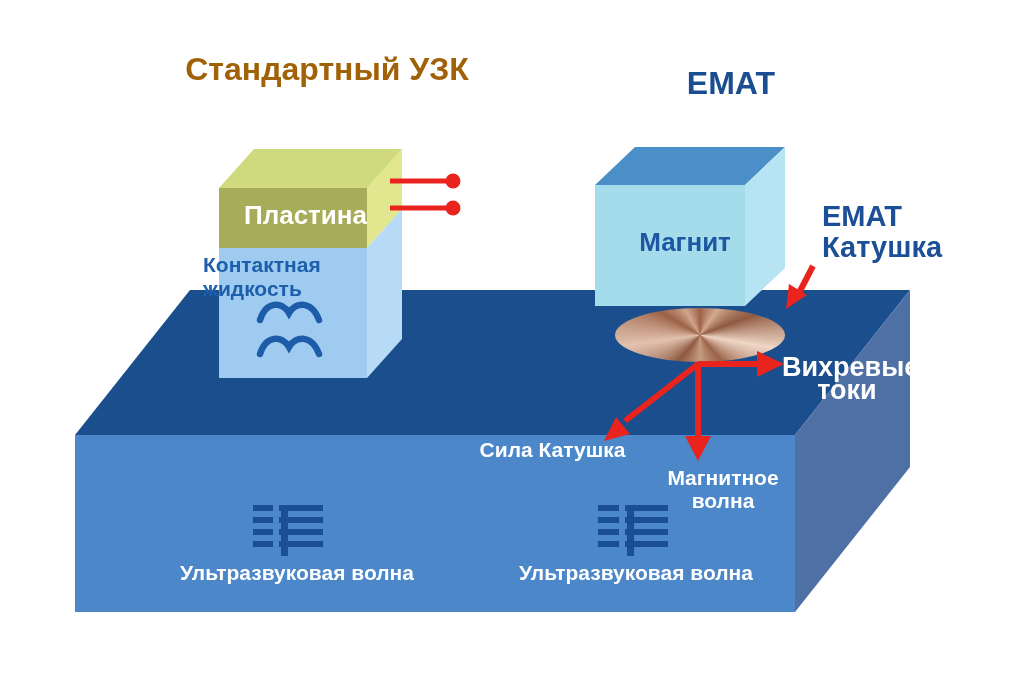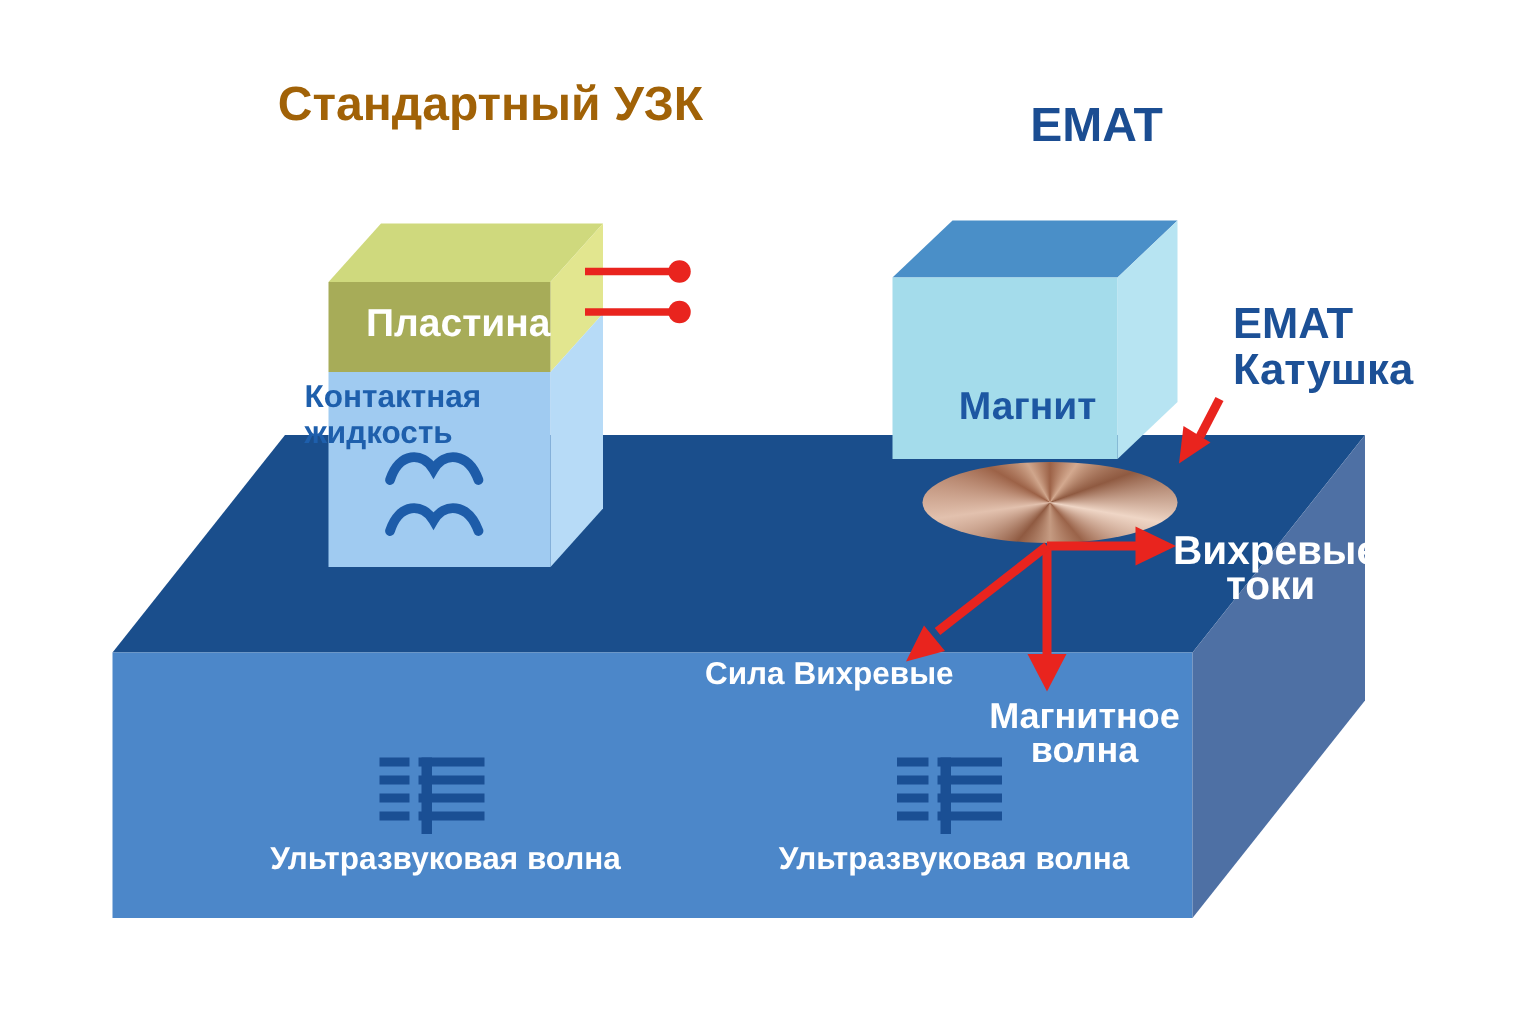--- a/index.html
+++ b/index.html
@@ -8,25 +8,25 @@
     font-family:"Liberation Sans",sans-serif;
   }
   svg.layer{position:absolute;left:0;top:0;width:1024px;height:673px;}
   svg.arrows{pointer-events:none;}
   .label{position:absolute;font-weight:700;line-height:1.08;white-space:nowrap;}
   .label .ln{display:block;}
   .title-left{left:150px;top:52px;width:354px;text-align:center;font-size:32px;color:#a16207;}
   .title-right{left:631px;top:66px;width:200px;text-align:center;font-size:32px;color:#1B4D92;}
   .plate-label{left:219px;top:201px;width:148px;text-align:right;font-size:26px;color:#ffffff;}
   .couplant-label{left:203px;top:253px;width:124px;text-align:left;font-size:21px;line-height:24px;color:#1E5FAC;}
-  .magnet-label{left:595px;top:228px;width:180px;text-align:center;font-size:26px;color:#1D57A2;margin-top:28px;}
+  .magnet-label{left:595px;top:228px;width:180px;text-align:center;font-size:26px;color:#1D57A2;}
   .coil-label{left:822px;top:201px;font-size:29px;line-height:31px;color:#1C5096;}
   .eddy-label{left:782px;top:356px;width:130px;text-align:center;font-size:27px;line-height:23px;color:#ffffff;}
   .lorentz-label{left:470px;top:439px;width:165px;text-align:center;font-size:21px;color:#ffffff;}
-  .field-label{left:648px;top:466px;width:150px;text-align:center;font-size:24px;line-height:23px;color:#ffffff;}
+  .field-label{left:648px;top:466px;width:150px;text-align:center;font-size:21px;line-height:23px;color:#ffffff;}
   .wave-label-left{left:157px;top:562px;width:280px;text-align:center;font-size:21px;color:#ffffff;}
   .wave-label-right{left:496px;top:562px;width:280px;text-align:center;font-size:21px;color:#ffffff;}
   .coil{
     position:absolute;left:615px;top:308px;width:170px;height:54px;border-radius:50%;
     background:conic-gradient(#9c6247 0deg,#d3a98f 35deg,#8f5a41 70deg,#efd6c6 100deg,
       #9a6349 140deg,#c59b82 180deg,#8f5a41 220deg,#e2c1ae 262deg,#9c6247 300deg,
       #d0a68c 330deg,#9c6247 360deg);
   }
 </style>
 </head>
@@ -118,21 +118,21 @@
   <div class="label magnet-label">Магнит</div>
   <div class="label coil-label">
     <span class="ln">EMAT</span>
     <span class="ln">Катушка</span>
   </div>
 
   <div class="label eddy-label">
     <span class="ln">Вихревые</span>
     <span class="ln">токи</span>
   </div>
-  <div class="label lorentz-label">Сила Вихревые</div>
+  <div class="label lorentz-label">Сила Катушка</div>
   <div class="label field-label">
     <span class="ln">Магнитное</span>
     <span class="ln">волна</span>
   </div>
 
   <div class="label wave-label-left">Ультразвуковая волна</div>
   <div class="label wave-label-right">Ультразвуковая волна</div>
 </div>
 
 </body></html>

